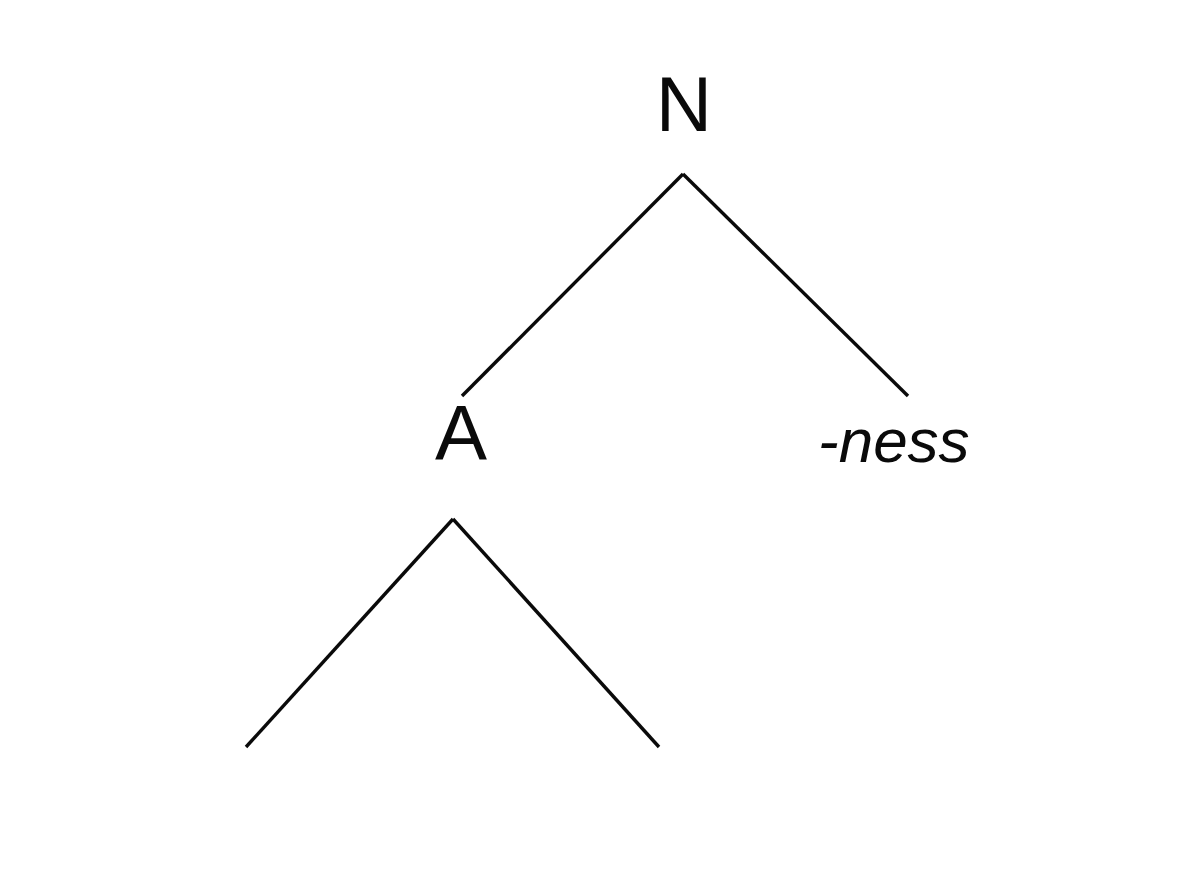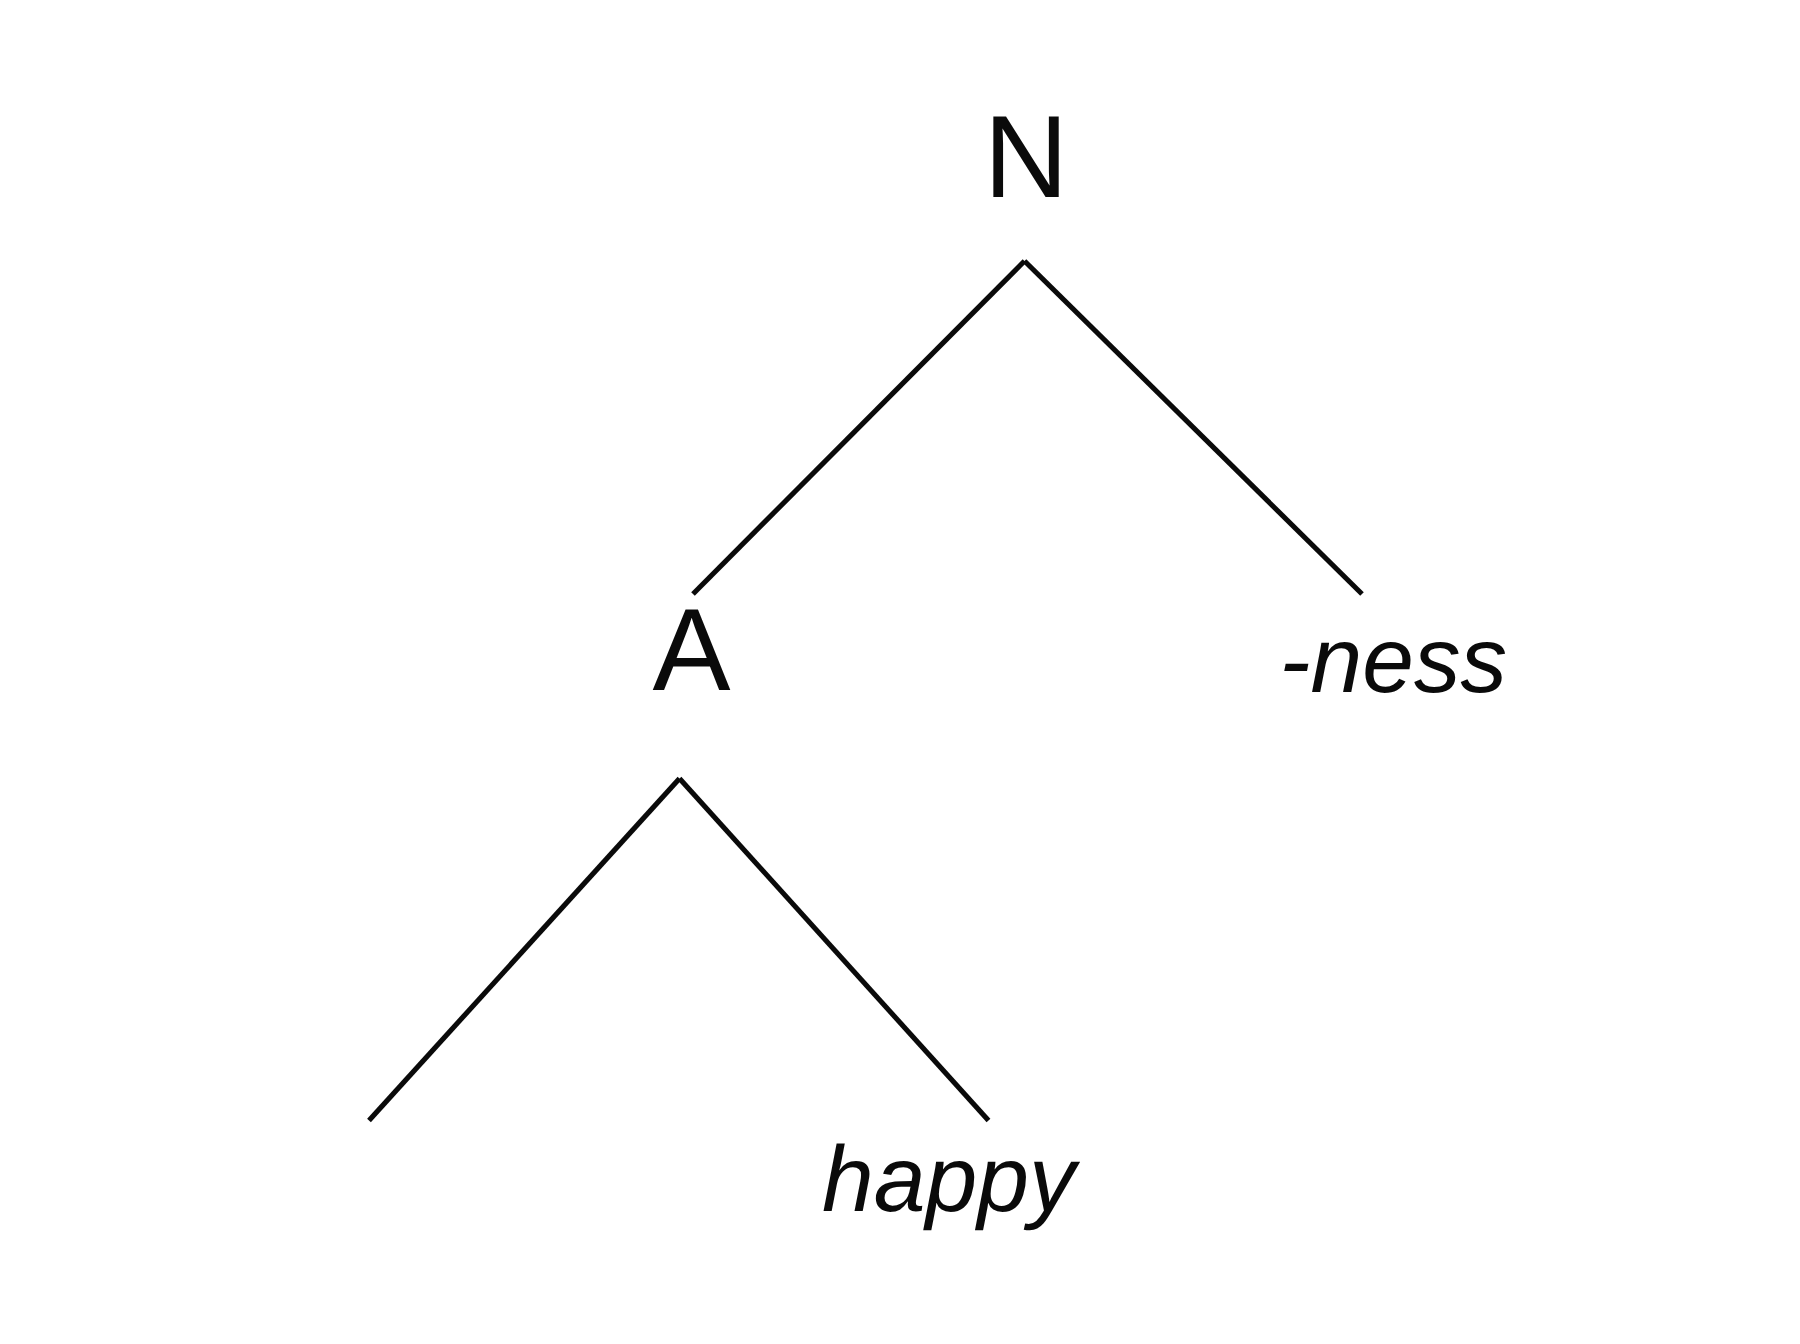--- a/index.html
+++ b/index.html
@@ -52,21 +52,20 @@
   #label-a {
     left: 461px;
     top: 472px;
     transform: translate(-50%, -100%);
   }
   
   #label-ness {
     left: 818px;
     top: 472px;
     transform: translate(0, -100%);
-    margin-left: 35px;
   }
   
   #label-un {
     left: 186px;
     top: 818px;
     transform: translate(0, -100%);
   }
   
   #label-happy {
     left: 548px;
@@ -86,15 +85,14 @@
     <line x1="453" y1="519" x2="659" y2="747" stroke="#0a0a0a" stroke-width="3.4" stroke-linecap="butt"></line>
   </svg>
 
   <span id="label-n" class="node-label cat-label">N</span>
 
   <span id="label-a" class="node-label cat-label">A</span>
 
   <span id="label-ness" class="node-label morph-label">-ness</span>
 
 
-  <span id="label-happy" class="node-label morph-label">happy</span>
 
 </div>
 
 </body></html>

